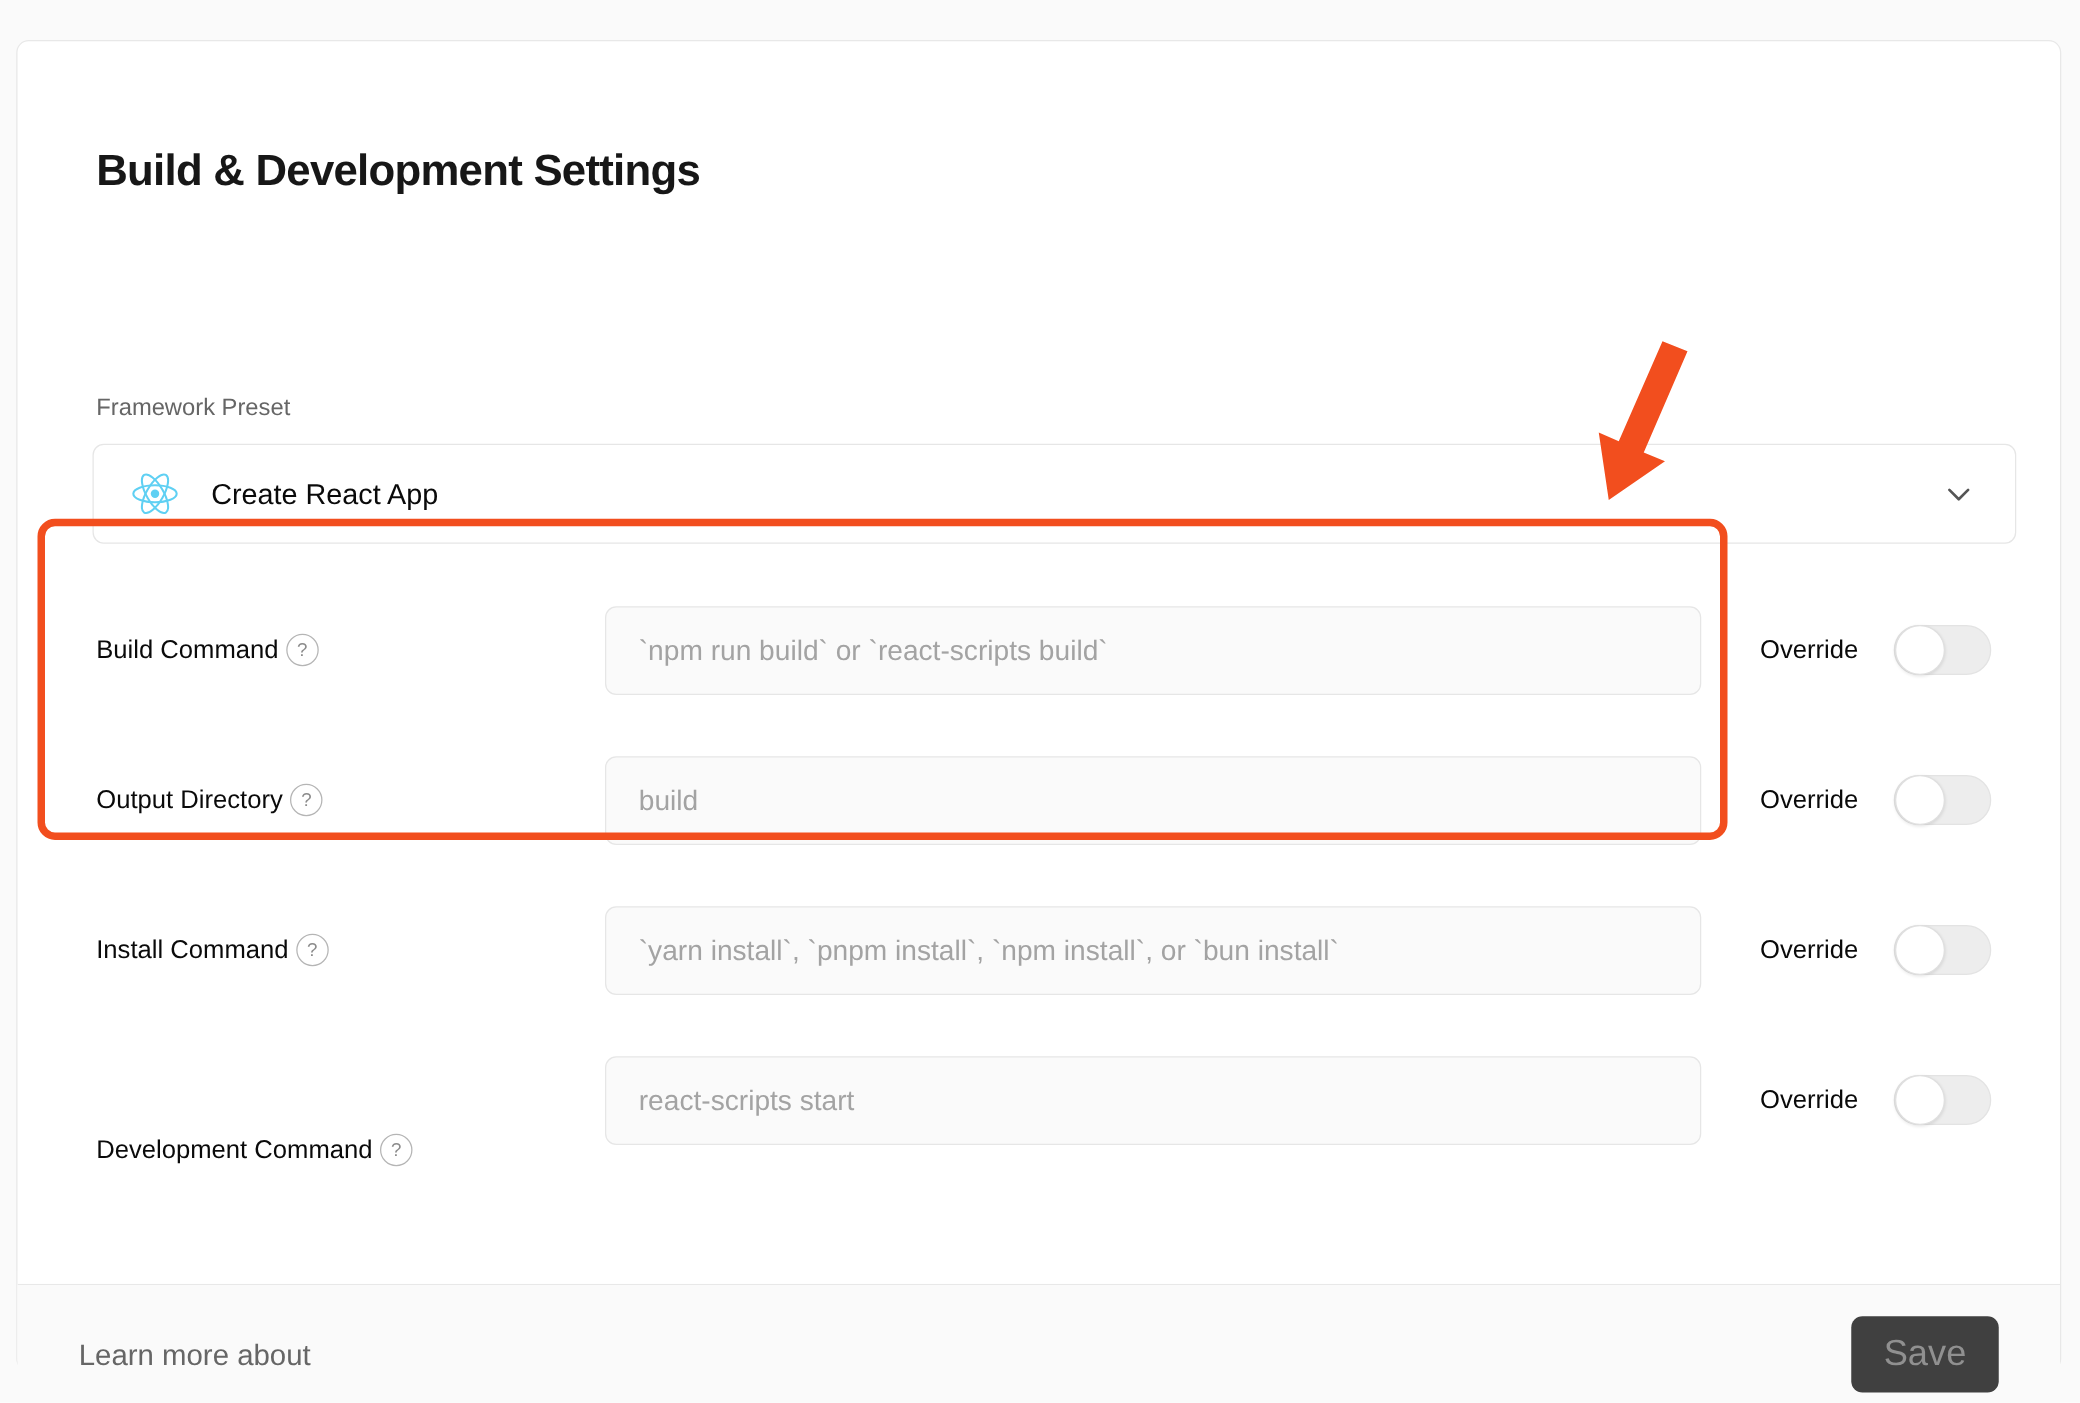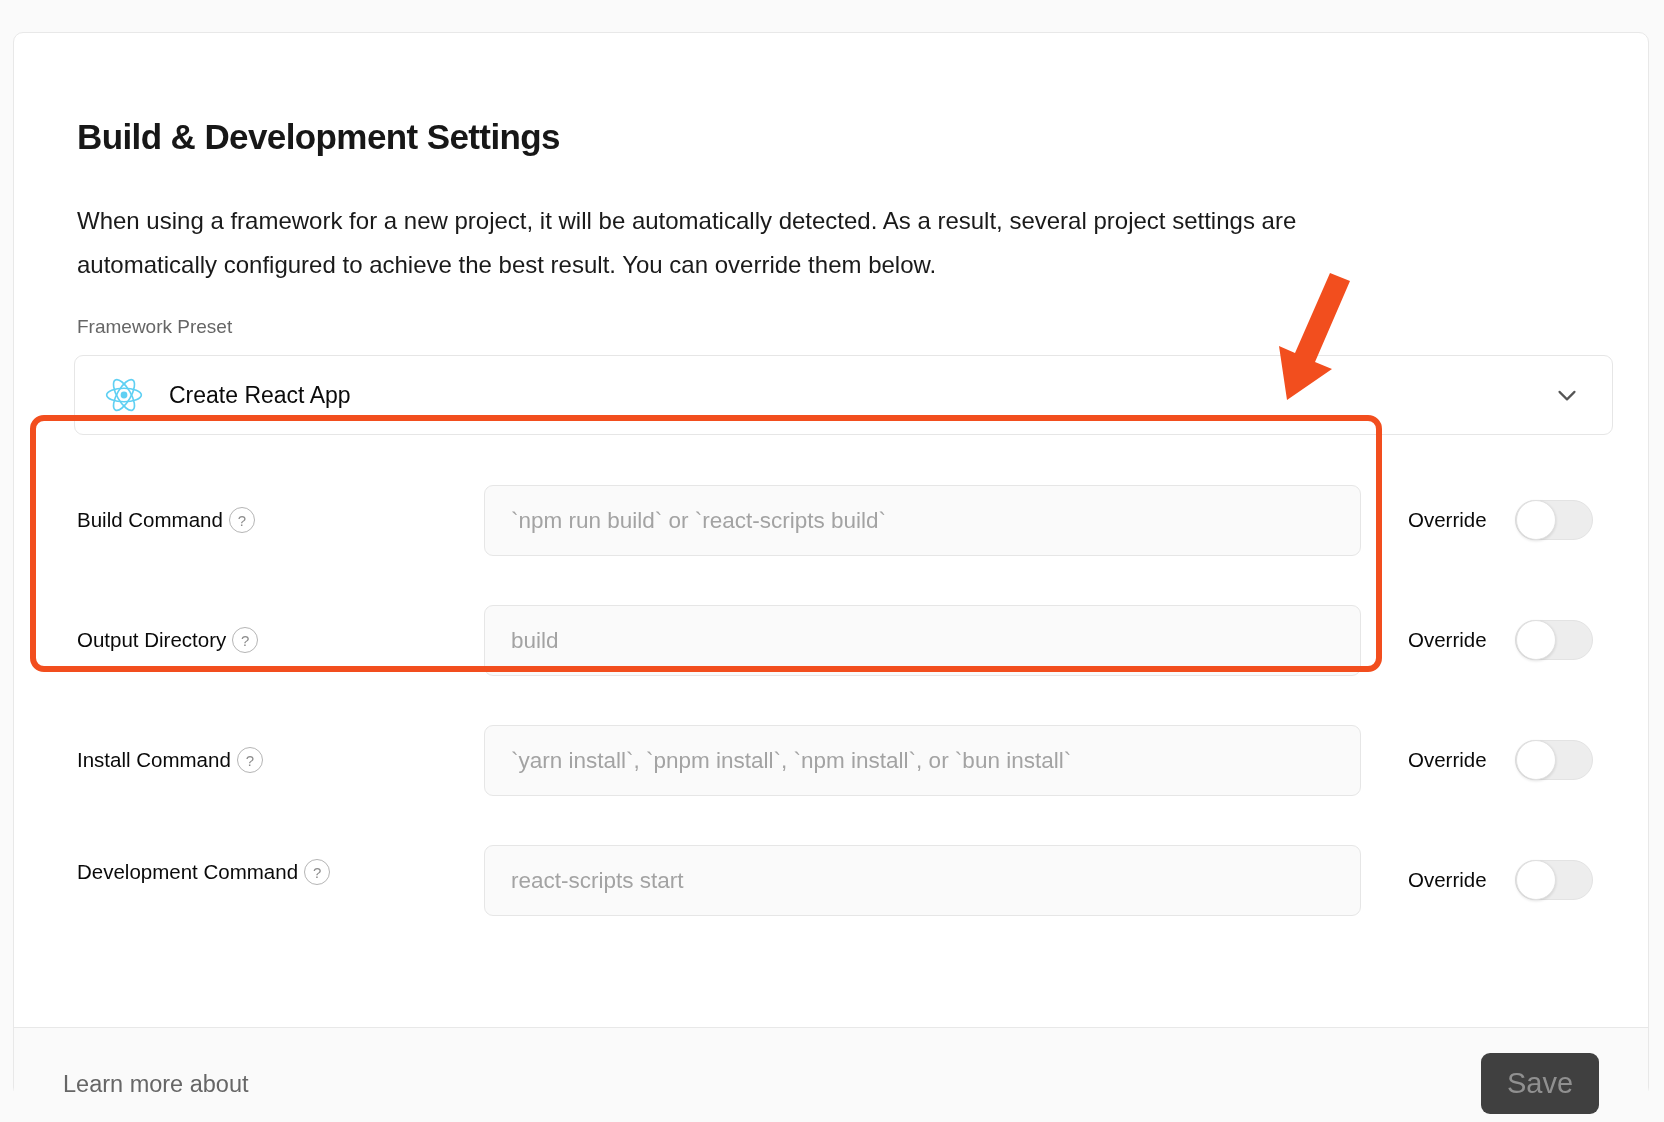--- a/index.html
+++ b/index.html
@@ -197,24 +197,20 @@
     pointer-events: none;
   }
 </style>
 </head>
 <body>
 
 <div class="card">
 
   <h1 class="page-title">Build &amp; Development Settings</h1>
 
-  <div class="page-desc">
-    <div>When using a framework for a new project, it will be automatically detected. As a result, several project settings are</div>
-    <div>automatically configured to achieve the best result. You can override them below.</div>
-  </div>
 
   <div class="fw-label">Framework Preset</div>
 
   <div class="fw-select">
     <span class="react-icon">
       <svg viewBox="-11.5 -11.5 23 23" width="38" height="38">
         <circle r="2.05" fill="currentColor"></circle>
         <g stroke="currentColor" stroke-width="1" fill="none">
           <ellipse rx="10.5" ry="4.1"></ellipse>
           <ellipse rx="10.5" ry="4.1" transform="rotate(60)"></ellipse>
@@ -259,21 +255,21 @@
     <span class="help-icon">?</span>
   </div>
   <input class="cmd-input" style="top: 692px;" type="text" placeholder="`yarn install`, `pnpm install`, `npm install`, or `bun install`">
   <div class="override-group" style="top:707px">
     <span class="override-label">Override</span>
     <span class="toggle">
         <span class="knob"></span>
       </span>
   </div>
 
-  <div class="row-label" style="top:822px">
+  <div class="row-label" style="top:870px">
     <span>Development Command</span>
     <span class="help-icon">?</span>
   </div>
   <input class="cmd-input" style="top: 812px;" type="text" placeholder="react-scripts start">
   <div class="override-group" style="top:827px">
     <span class="override-label">Override</span>
     <span class="toggle">
         <span class="knob"></span>
       </span>
   </div>

